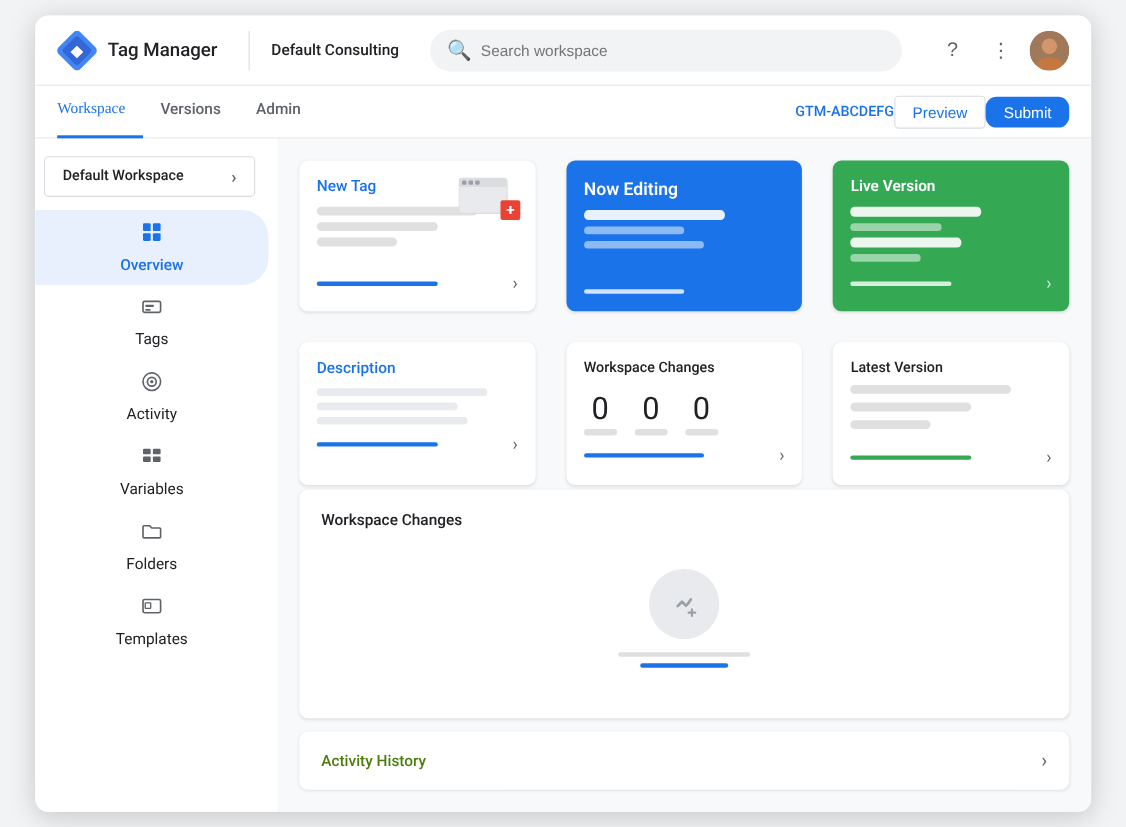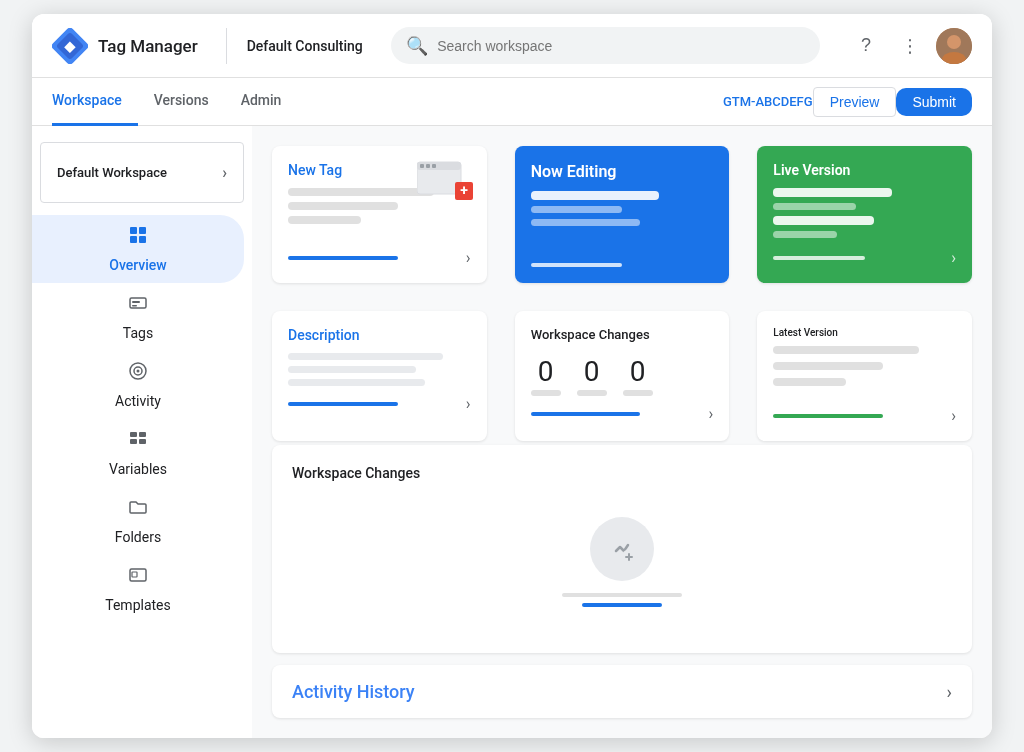--- a/index.html
+++ b/index.html
@@ -133,20 +133,21 @@
       font-size: 14px;
       font-weight: 500;
       color: #5f6368;
       cursor: pointer;
       border-bottom: 3px solid transparent;
       white-space: nowrap;
     }
     .nav-tab.active {
       color: #1a73e8;
       border-bottom: 3px solid #1a73e8;
+      font-family: Liberation Serif, serif;
     }
     .nav-tab:first-child { padding-left: 0; }
     .nav-right {
       margin-left: auto;
       display: flex;
       align-items: center;
     }
     .gtm-id {
       color: #1a73e8;
       font-size: 13px;
@@ -183,22 +184,22 @@
     .sidebar {
       width: 220px;
       background: #fff;
       padding: 16px 0;
       flex-shrink: 0;
     }
     .workspace-selector {
       display: flex;
       align-items: center;
       justify-content: space-between;
-      padding: 20px 16px;
-      margin: 0 8px 12px 8px;
+      padding: 8px 16px;
+      margin: 0 20px 12px 8px;
       border: 1px solid #dadce0;
       border-radius: 4px;
       cursor: pointer;
       font-size: 13px;
       font-weight: 500;
       color: #202124;
     }
     .workspace-selector .chevron {
       color: #5f6368;
       font-size: 16px;
@@ -378,23 +379,23 @@
       display: flex;
       align-items: center;
       justify-content: space-between;
       padding: 16px 20px;
       background: #fff;
       border-radius: 8px;
       box-shadow: 0 1px 3px rgba(0,0,0,0.1);
       cursor: pointer;
     }
     .activity-title {
-      font-size: 18px;
-      font-weight: 500;
-      color: #3b82f6;
+      font-size: 14px;
+      font-weight: 500;
+      color: #4d7c0f;
     }
     .activity-arrow {
       color: #5f6368;
       font-size: 18px;
     }
     
     .desc-card-lines {
       display: flex;
       flex-direction: column;
       gap: 6px;
@@ -610,21 +611,21 @@
               <div class="num-label"></div>
             </div>
           </div>
           <div class="card-footer">
             <div class="card-bar"></div>
             <span class="card-arrow">›</span>
           </div>
         </div>
 
         <div class="card latest-version-card">
-          <span style="font-size:10px;font-weight:500;color:#202124;margin-bottom:8px;">Latest Version</span>
+          <span style="font-size:13px;font-weight:500;color:#202124;margin-bottom:8px;">Latest Version</span>
           <div class="card-lines">
             <div class="card-line w80"></div>
             <div class="card-line w60"></div>
             <div class="card-line w40"></div>
           </div>
           <div class="card-footer">
             <div class="card-bar green"></div>
             <span class="card-arrow">›</span>
           </div>
         </div>

